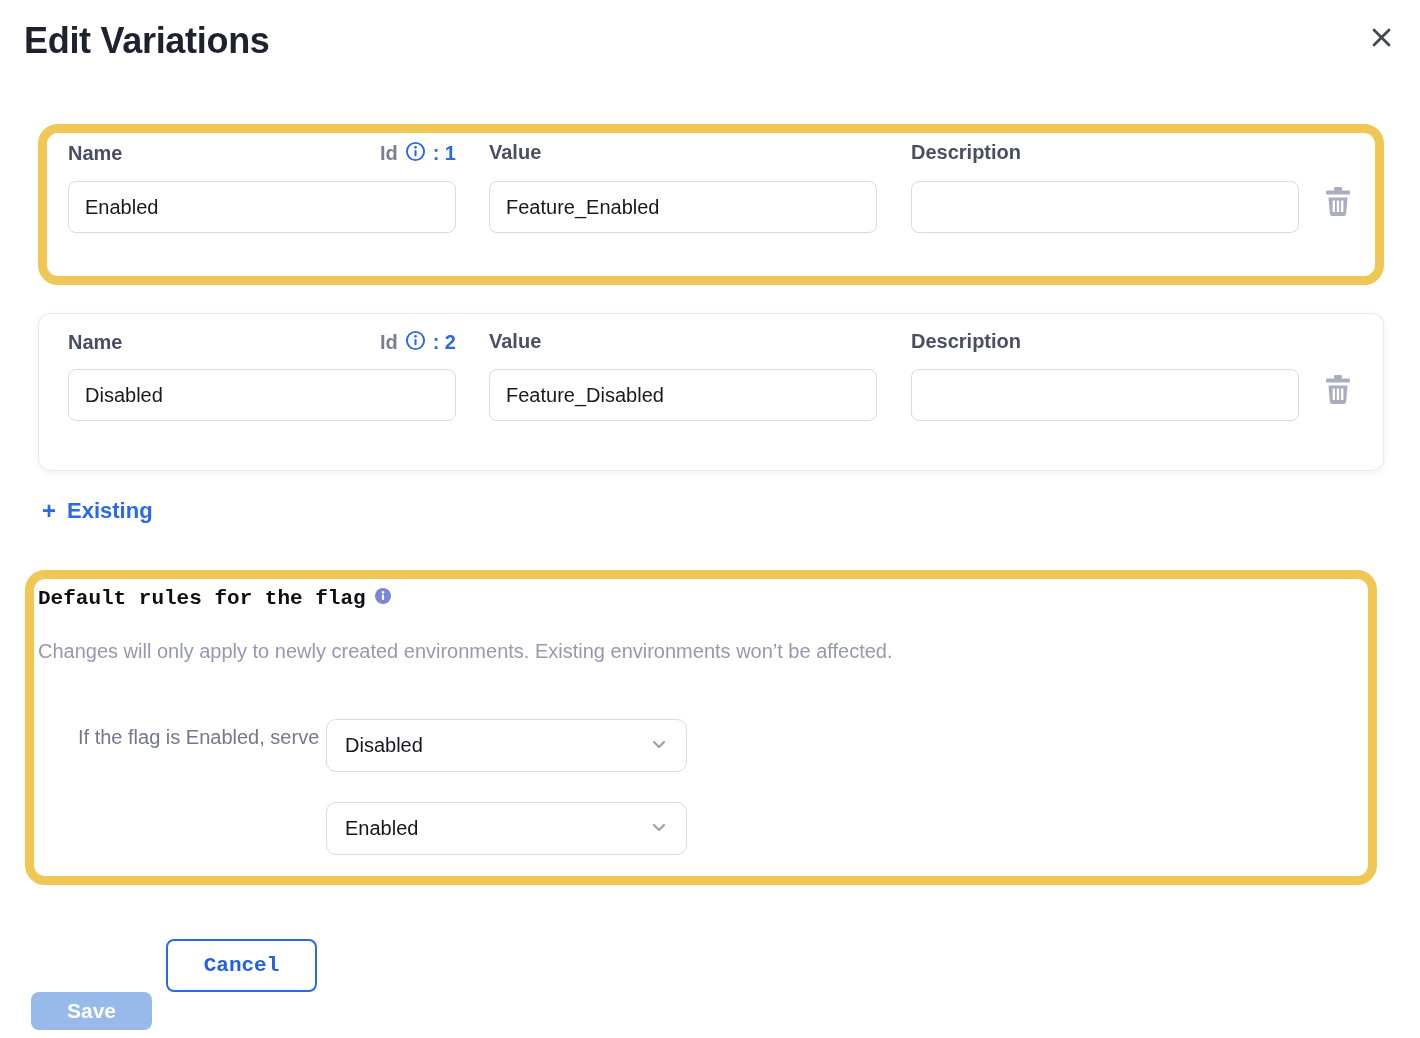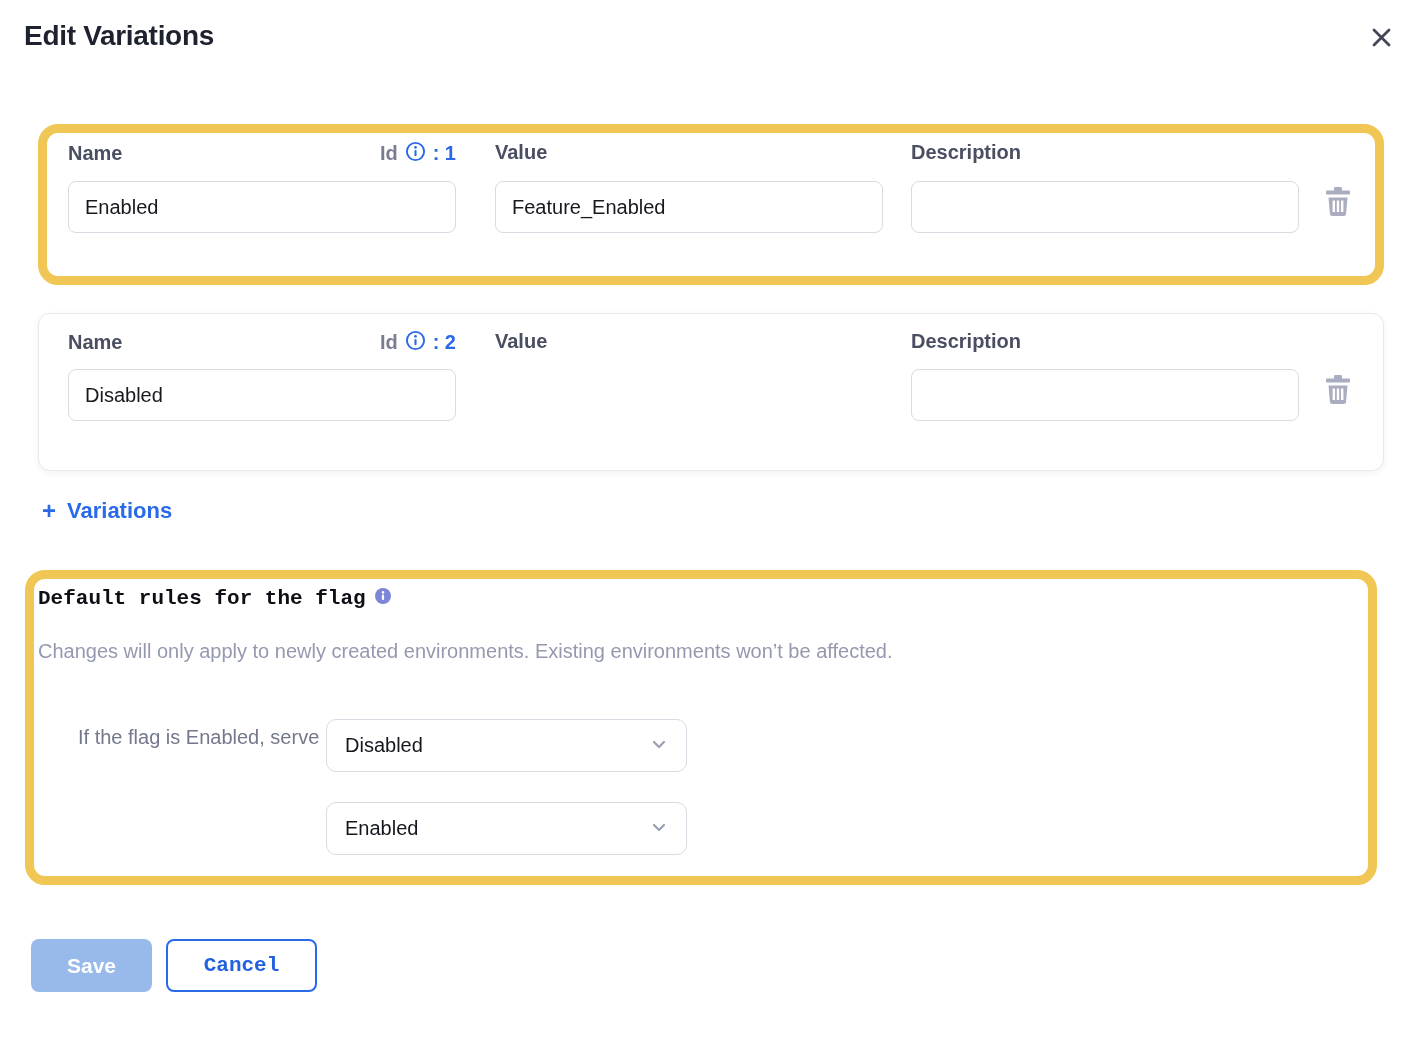--- a/index.html
+++ b/index.html
@@ -16,41 +16,41 @@
     --input-text:#17191F;
     --icon-gray:#A9ADBF;
     --info-filled:#7B86D8;
     --card-border:#E8E9EF;
   }
   *{margin:0;padding:0;box-sizing:border-box;}
   html,body{background:#fff;}
   body{font-family:"Liberation Sans", sans-serif;}
   .page{position:relative;width:1420px;height:1038px;background:#fff;overflow:hidden;}
 
-  .dialog-title{position:absolute;left:24px;top:20px;font-size:28px;font-weight:600;color:var(--title);letter-spacing:-0.3px;}
+  .dialog-title{position:absolute;left:24px;top:20px;font-size:36px;font-weight:600;color:var(--title);letter-spacing:-0.3px;}
   .close-btn{position:absolute;left:1364px;top:22px;width:34px;height:34px;display:flex;align-items:center;justify-content:center;background:none;border:none;cursor:pointer;}
 
   .var-card{position:absolute;left:38px;width:1346px;background:#fff;border:1px solid var(--card-border);border-radius:12px;box-shadow:0 2px 6px rgba(25,28,40,.06);}
   .var-card.highlight{border:9px solid var(--yellow);border-radius:20px;box-shadow:none;}
   .card-1{top:124px;height:161px;}
   .card-2{top:313px;height:158px;}
 
   .field-label{position:absolute;font-size:20px;font-weight:600;color:var(--label);}
   .name-label-row{position:absolute;left:68px;width:388px;display:flex;justify-content:space-between;align-items:center;}
   .row1{top:141px;}
   .row2{top:330px;}
   .id-cluster{display:flex;align-items:center;gap:7px;}
   .id-word{font-size:20px;font-weight:600;color:var(--id-gray);text-align:right;}
   .id-num{font-size:20px;font-weight:600;color:var(--blue);}
 
   .field-input{position:absolute;width:388px;height:52px;border:1px solid var(--input-border);border-radius:8px;background:#fff;font-family:"Liberation Sans",sans-serif;font-size:20px;color:var(--input-text);padding:0 16px;outline:none;}
   .in-r1{top:181px;}
   .in-r2{top:369px;}
   .col-name{left:68px;}
-  .col-value{left:489px;margin-left:6px;}
+  .col-value{left:489px;}
   .col-desc{left:911px;}
 
   .trash-btn{position:absolute;left:1322px;width:32px;height:34px;background:none;border:none;cursor:pointer;display:flex;align-items:center;justify-content:center;}
   .trash-1{top:186px;}
   .trash-2{top:374px;}
 
   .add-variation{position:absolute;left:42px;top:498px;display:flex;align-items:center;gap:11px;background:none;border:none;cursor:pointer;color:var(--blue);font-family:"Liberation Sans",sans-serif;font-size:22px;font-weight:700;}
   .add-variation .plus{font-size:24px;font-weight:700;line-height:1;}
 
   .rules-card{position:absolute;left:25px;top:570px;width:1352px;height:315px;background:#fff;border:9px solid var(--yellow);border-radius:20px;}
@@ -59,21 +59,21 @@
 
   .rule-label{position:absolute;left:38px;width:272px;font-size:20px;line-height:32px;color:var(--rule-label);margin-left:40px;}
   .rule-label-1{top:721px;}
   .rule-label-2{top:804px;}
 
   .select-box{position:absolute;left:326px;width:361px;height:53px;border:1px solid var(--input-border);border-radius:10px;background:#fff;display:flex;align-items:center;justify-content:space-between;padding:0 18px;cursor:pointer;}
   .select-1{top:719px;}
   .select-2{top:802px;}
   .select-box .select-value{font-size:20px;color:#15171E;}
 
-  .btn-save{position:absolute;left:31px;top:939px;width:121px;height:53px;background:var(--save-bg);border:none;border-radius:8px;color:#fff;font-family:"Liberation Sans",sans-serif;font-size:21px;font-weight:700;cursor:default;}
+  .btn-save{position:absolute;left:31px;top:992px;width:121px;height:38px;background:var(--save-bg);border:none;border-radius:8px;color:#fff;font-family:"Liberation Sans",sans-serif;font-size:21px;font-weight:700;cursor:default;}
   .btn-cancel{position:absolute;left:166px;top:939px;width:151px;height:53px;background:#fff;border:2px solid var(--blue);border-radius:8px;color:var(--blue-text);font-family:Liberation Mono, monospace;font-size:21px;font-weight:700;cursor:pointer;}
 </style>
 </head>
 <body>
 
 <div class="page">
 
   <h1 class="dialog-title">Edit Variations</h1>
 
   <button class="close-btn">
@@ -133,38 +133,39 @@
             <rect x="9.9" y="9.3" width="2.2" height="6.6" rx="1.1" fill="#2A69E8"></rect>
           </svg>
       </span>
       <span class="id-num">: 2</span>
     </span>
   </div>
   <span class="field-label row2 col-value">Value</span>
   <span class="field-label row2 col-desc">Description</span>
 
   <input class="field-input in-r2 col-name" type="text" value="Disabled" style="">
+  <input class="field-input in-r2 col-value" type="text" value="Feature_Disabled" style="">
   <input class="field-input in-r2 col-desc" type="text" value="" style="">
 
   <button class="trash-btn trash-2">
     <span>
       <svg width="26" height="30" viewBox="0 0 26 30">
         <rect x="9" y="0" width="8" height="4" rx="1.2" fill="#A9ADBF"></rect>
         <rect x="1" y="3.5" width="24" height="4" rx="1.2" fill="#A9ADBF"></rect>
         <path d="M3.5 10.5 h19 l-1.4 16.2 a2.4 2.4 0 0 1 -2.4 2.2 h-11.4 a2.4 2.4 0 0 1 -2.4 -2.2 z" fill="#A9ADBF"></path>
         <rect x="7.6" y="13.5" width="2.4" height="11.5" fill="#fff"></rect>
         <rect x="11.8" y="13.5" width="2.4" height="11.5" fill="#fff"></rect>
         <rect x="16" y="13.5" width="2.4" height="11.5" fill="#fff"></rect>
       </svg>
     </span>
   </button>
 
   <button class="add-variation">
     <span class="plus">+</span>
-    <span>Variations</span>
+    <span>Existing</span>
   </button>
 
   <div class="rules-card"></div>
 
   <div class="rules-heading">
     <span>Default rules for the flag</span>
     <span>
       <svg width="16" height="16" viewBox="0 0 16 16">
           <circle cx="8" cy="8" r="8" fill="#7B86D8"></circle>
           <circle cx="8" cy="4.4" r="1.3" fill="#fff"></circle>

